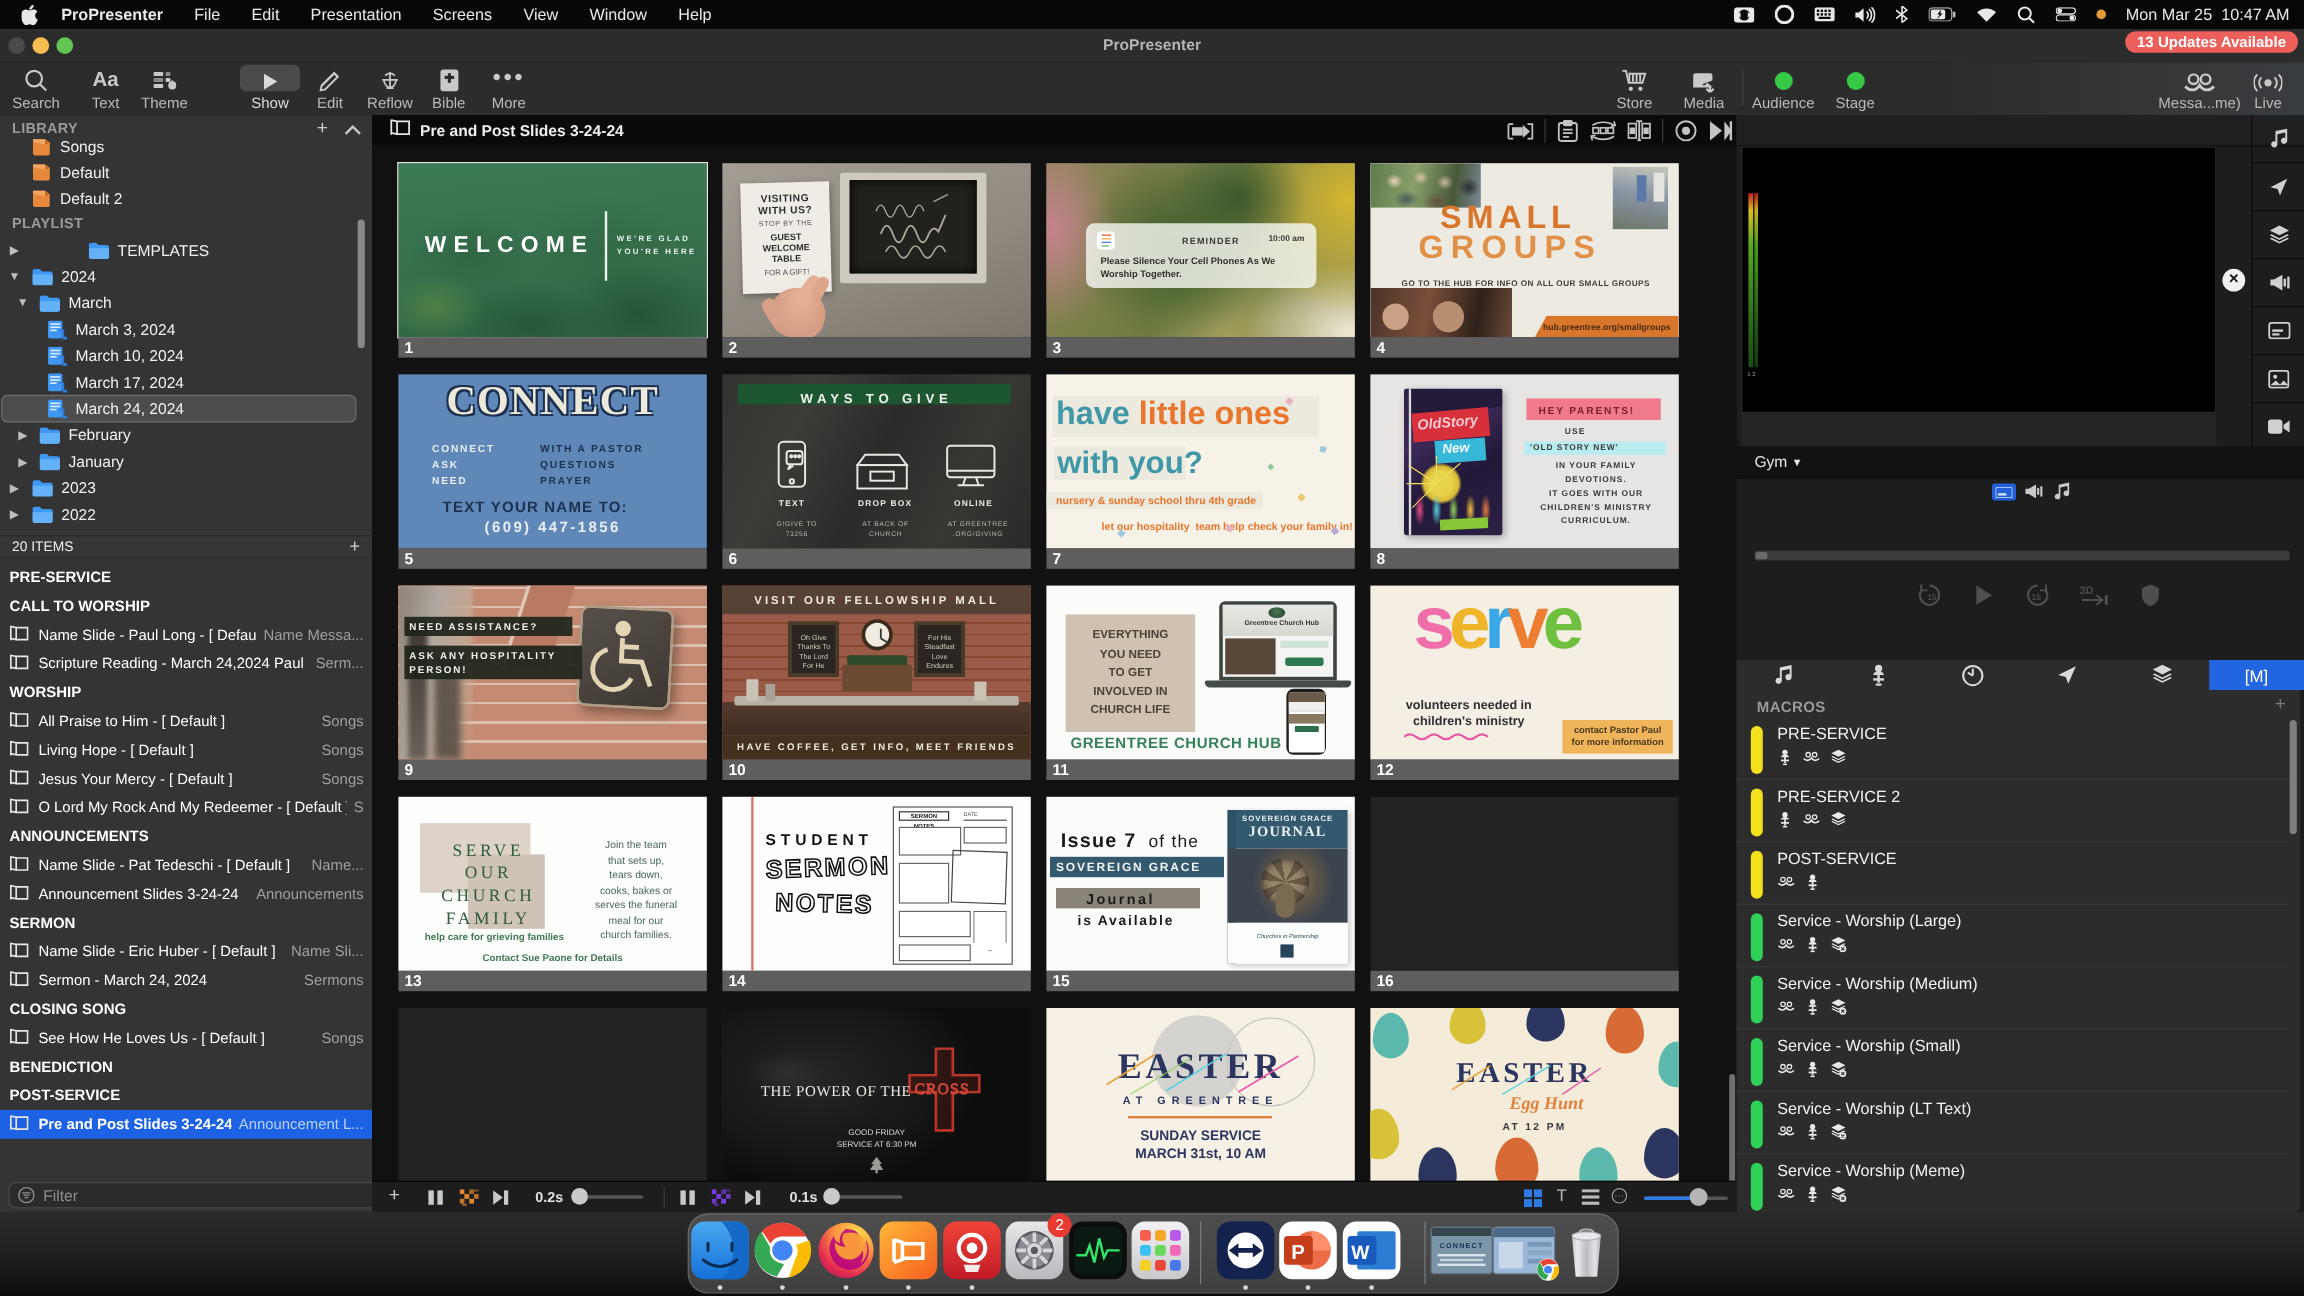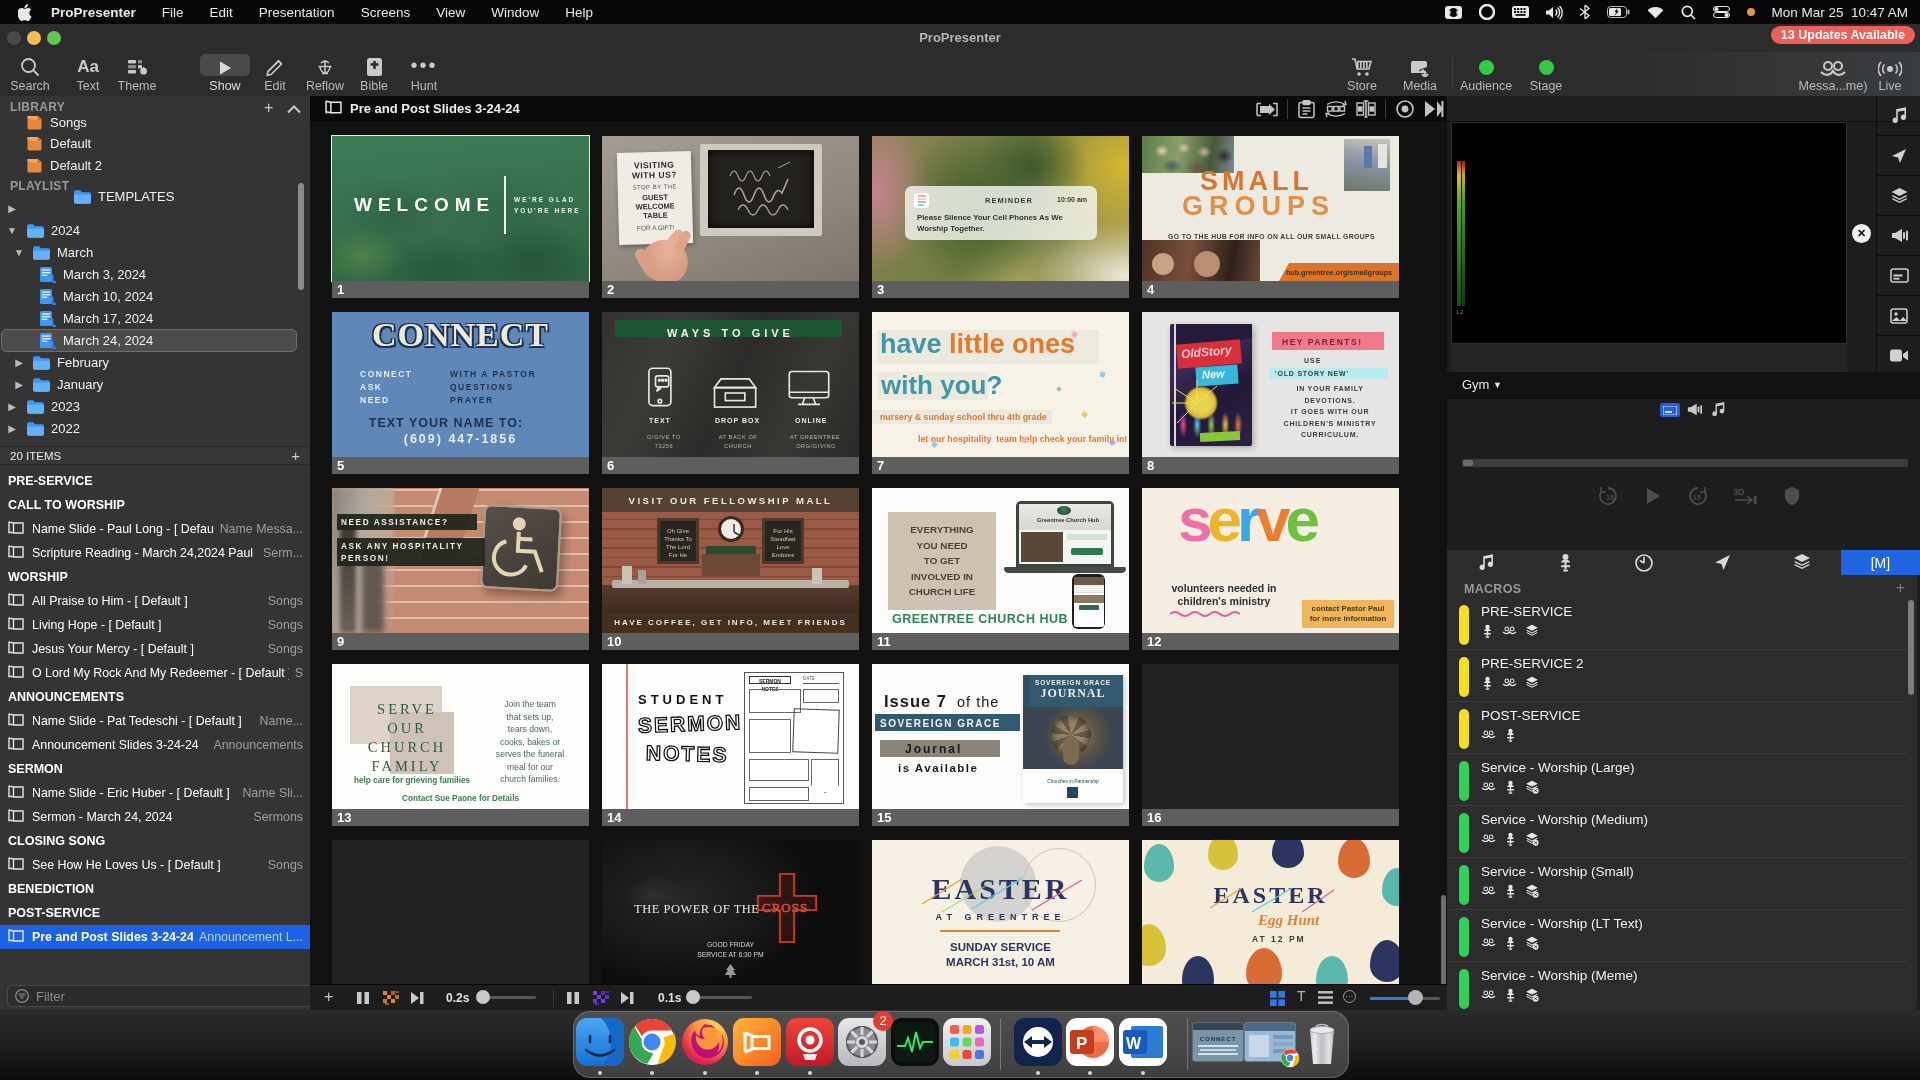--- a/index.html
+++ b/index.html
@@ -215,21 +215,21 @@
       <svg width="17" height="20" viewBox="0 0 17 20">
         <rect x="1" y="1" width="15" height="18" rx="2.5" fill="#c9c9c9"></rect>
         <rect x="7.2" y="4" width="2.6" height="8" fill="#2d2c2c"></rect>
         <rect x="4.5" y="6.2" width="8" height="2.6" fill="#2d2c2c"></rect>
       </svg>
     </div>
   <div class="lb">Bible</div>
 </div>
 <div class="tbtn" style="left:400px;top:53px;width:48px;">
   <div class="ic" style="letter-spacing:2px;font-size:20px;color:#c9c9c9;">•••</div>
-  <div class="lb">Hunt</div>
+  <div class="lb">More</div>
 </div>
 <div style="position:absolute;left:1452px;top:58px;width:1px;height:30px;background:#3e3e3e;"></div>
 <div style="position:absolute;left:1617px;top:52px;width:303px;height:44px;background:linear-gradient(90deg,#2d2c2c,#3a3d40);"></div>
 <div class="tbtn" style="left:1340px;top:53px;width:44px;">
   <div class="ic">
       <svg width="22" height="19" viewBox="0 0 22 19">
         <g fill="#c9c9c9">
           <path d="M1 1h3l2.2 10h11.5l2.3-7.5H6" fill="none" stroke="#c9c9c9" stroke-width="1.6"></path>
           <rect x="6" y="4" width="1.6" height="6"></rect>
           <rect x="9" y="4" width="1.6" height="6"></rect>
@@ -324,21 +324,21 @@
 <div class="srow" style="left:26px;top:133px;"><svg width="17" height="16" viewBox="0 0 16 16">
       <use href="#forange"></use>
     </svg>Default</div>
 <div class="srow" style="left:26px;top:155px;"><svg width="17" height="16" viewBox="0 0 16 16">
       <use href="#forange"></use>
     </svg>Default 2</div>
 <div class="shead" style="top:179px;">PLAYLIST</div>
 <div class="srow" style="left:6px;top:198px;">
     <span class="chev">▶</span>
   </div>
-<div class="srow" style="left:27px;top:186px;padding-left:47px;"><svg width="17" height="14" viewBox="0 0 17 14">
+<div class="srow" style="left:27px;top:198px;padding-left:47px;"><svg width="17" height="14" viewBox="0 0 17 14">
       <use href="#fblue"></use>
     </svg>TEMPLATES</div>
 <div class="srow" style="left:6px;top:220px;">
     <span class="chev">▼</span>
   </div>
 <div class="srow" style="left:27px;top:220px;"><svg width="17" height="14" viewBox="0 0 17 14">
       <use href="#fblue"></use>
     </svg>2024</div>
 <div class="srow" style="left:13px;top:242px;">
     <span class="chev">▼</span>

